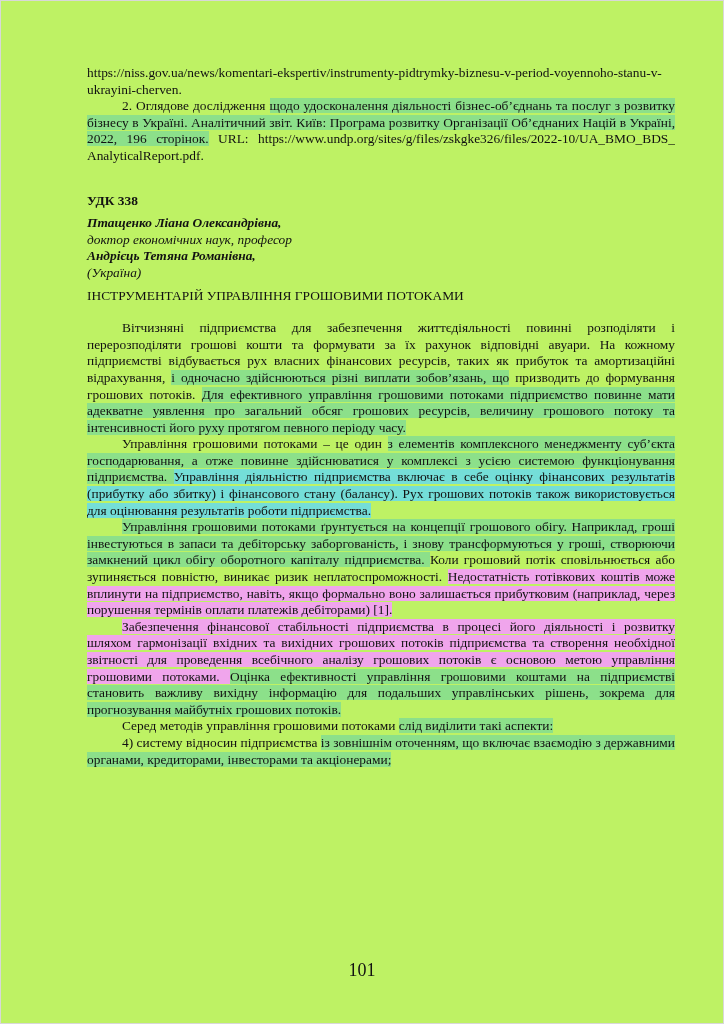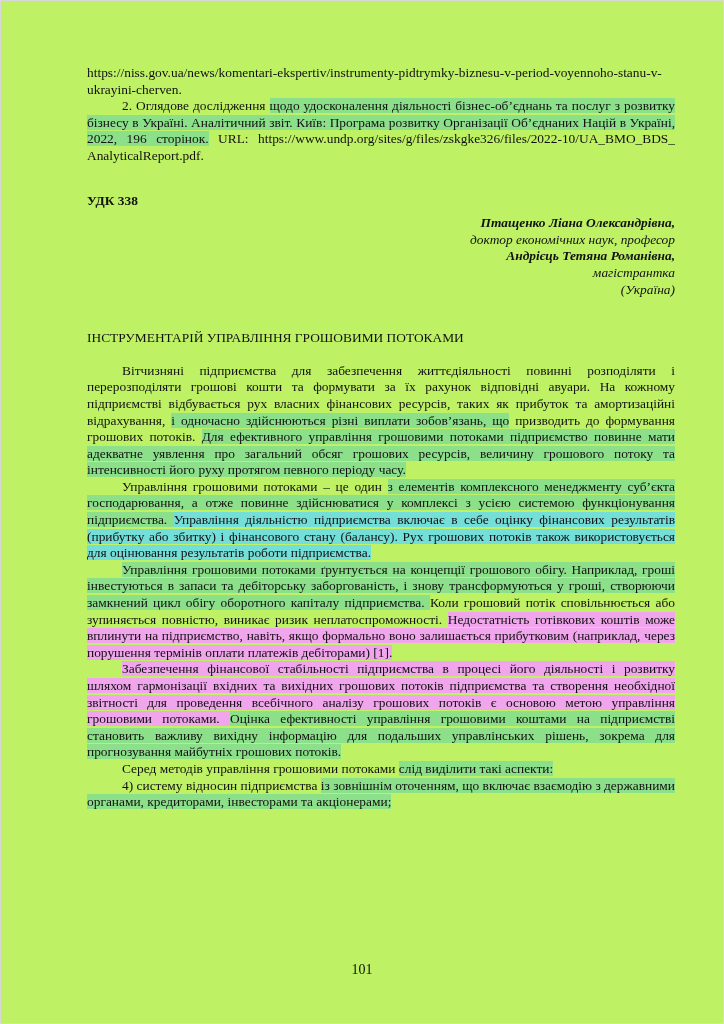--- a/index.html
+++ b/index.html
@@ -26,22 +26,22 @@
     text-align: justify;
     word-break: break-word;
   }
   .refs-block p.ref.indent { text-indent: 35px; }
   .refs-block { margin-bottom: 28px; }
   .udc {
     font-weight: bold;
     margin: 0 0 6px 0;
   }
   .author-block {
-    text-align: right;
-    margin-bottom: 32px;
+    text-align: left;
+    margin-bottom: 6px;
   }
   .author-block .author-line { margin: 0; }
   .author-block .bold-italic { font-weight: bold; font-style: italic; }
   .author-block .italic { font-style: italic; }
   .paper-title {
     text-align: left;
     font-weight: normal;
     margin: 0 0 16px 0;
   }
   .paper-title div { margin: 0; }
@@ -52,40 +52,39 @@
   }
   .body-block span, .refs-block span {
     
   }
   .page-number {
     position: absolute;
     left: 0;
     right: 0;
     bottom: 44px;
     text-align: center;
-    font-size: 14px;
+    font-size: 18px;
   }
 </style>
 </head>
 <body>
 
 <div class="page">
 
   <div class="refs-block">
       <p class="ref"><span>https://niss.gov.ua/news/komentari-ekspertiv/instrumenty-pidtrymky-biznesu-v-period-voyennoho-stanu-v-ukrayini-cherven.</span></p>
       <p class="ref indent"><span>2. Оглядове дослідження </span><span style="background-color: rgb(140, 224, 138);">щодо удосконалення діяльності бізнес-об’єднань та послуг з розвитку бізнесу в Україні. Аналітичний звіт. Київ: Програма розвитку Організації Об’єднаних Націй в Україні, 2022, 196 сторінок.</span><span> URL: https://www.undp.org/sites/g/files/zskgke326/files/2022-10/UA_BMO_BDS_ AnalyticalReport.pdf.</span></p>
     </div>
 
   <p class="udc">УДК 338</p>
 
   <div class="author-block">
       <div class="author-line bold-italic">Птащенко Ліана Олександрівна,</div>
       <div class="author-line italic">доктор економічних наук, професор</div>
       <div class="author-line bold-italic">Андрієць Тетяна Романівна,</div>
-      <div class="author-line italic">магістрантка</div>
       <div class="author-line italic">(Україна)</div>
     </div>
 
   <div class="paper-title">
     <div>ІНСТРУМЕНТАРІЙ УПРАВЛІННЯ ГРОШОВИМИ ПОТОКАМИ</div>
   </div>
 
   <div class="body-block">
       <p class="body-p"><span>Вітчизняні підприємства для забезпечення життєдіяльності повинні розподіляти і перерозподіляти грошові кошти та формувати за їх рахунок відповідні авуари. На кожному підприємстві відбувається рух власних фінансових ресурсів, таких як прибуток та амортизаційні відрахування, </span><span style="background-color: rgb(140, 224, 138);">і одночасно здійснюються різні виплати зобов’язань, що</span><span> призводить до формування грошових потоків. </span><span style="background-color: rgb(140, 224, 138);">Для ефективного управління грошовими потоками підприємство повинне мати адекватне уявлення про загальний обсяг грошових ресурсів, величину грошового потоку та інтенсивності його руху протягом певного періоду часу.</span></p>
       <p class="body-p"><span>Управління грошовими потоками – це один </span><span style="background-color: rgb(140, 224, 138);">з елементів комплексного менеджменту суб’єкта господарювання, а отже повинне здійснюватися у комплексі з усією системою функціонування підприємства. </span><span style="background-color: rgb(116, 222, 216);">Управління діяльністю підприємства включає в себе оцінку фінансових результатів (прибутку або збитку) і фінансового стану (балансу). Рух грошових потоків також використовується для оцінювання результатів роботи підприємства.</span></p>

